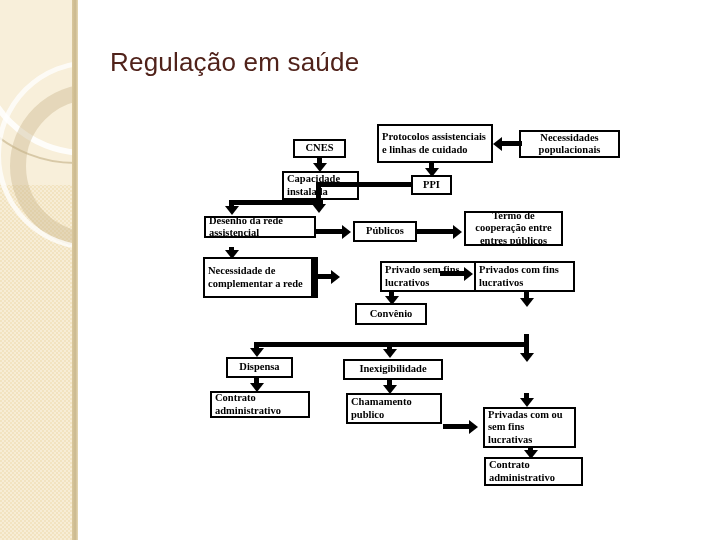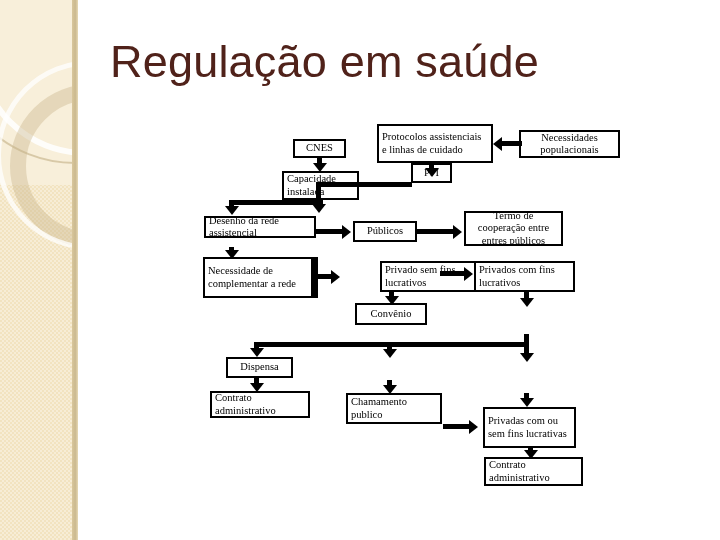--- a/index.html
+++ b/index.html
@@ -27,27 +27,27 @@
     border:6px solid rgba(255,255,255,.85);}
   .ring2{left:-52px;top:-90px;width:250px;height:250px;
     border:2px solid rgba(190,170,125,.55);}
   .ring3{left:10px;top:84px;width:132px;height:132px;
     border:16px solid rgba(200,180,138,.40);}
   .ring4{left:-4px;top:60px;width:180px;height:180px;
     border:5px solid rgba(255,255,255,.75);}
 
   
   .title{position:absolute;left:110px;top:40px;width:520px;
-    font-size:45px;line-height:44px;color:#50221a;letter-spacing:.2px;
+    font-size:26px;line-height:44px;color:#50221a;letter-spacing:.2px;
     white-space:nowrap;}
 
   
   #chart{position:absolute;left:0;top:0;width:720px;height:540px;}
   .node{position:absolute;border:2px solid #000;background:#fff;
-    color:#000;font-family:"Liberation Serif", serif;font-weight:normal;
+    color:#000;font-family:"Liberation Serif", serif;font-weight:bold;
     font-size:10.5px;line-height:12.5px;
     display:flex;align-items:center;
     padding:2px 3px;box-sizing:border-box;}
   .node.ctr{justify-content:center;text-align:center;}
   .node span{display:block;width:100%;}
   .edge{position:absolute;background:#000;}
   .vline{width:5px;}
   .hline{height:5px;}
   .ahead-d{position:absolute;width:0;height:0;
     border-left:7px solid transparent;border-right:7px solid transparent;
@@ -88,21 +88,21 @@
       </div>
 
     <div class="node" style="left:377px;top:124px;width:116px;height:39px;">
       <span>Protocolos assistenciais e linhas de cuidado</span>
       </div>
 
     <div class="node ctr" style="left:519px;top:130px;width:101px;height:28px;">
       <span>Necessidades populacionais</span>
       </div>
 
-    <div class="node ctr" style="left:411px;top:163px;width:41px;height:20px;">
+    <div class="node ctr" style="left:411px;top:175px;width:41px;height:20px;">
       <span>PPI</span>
       </div>
 
     <div class="node" style="left:204px;top:216px;width:112px;height:22px;">
       <span>Desenho da rede assistencial</span>
       </div>
 
     <div class="node ctr" style="left:353px;top:221px;width:64px;height:21px;">
       <span>Públicos</span>
       </div>
@@ -125,20 +125,23 @@
 
     <div class="node" style="left:474px;top:261px;width:101px;height:31px;">
       <span>Privados com fins lucrativos</span>
       </div>
 
 
     <div class="node ctr" style="left:226px;top:357px;width:67px;height:21px;">
       <span>Dispensa</span>
       </div>
 
+    <div class="node ctr" style="left:343px;top:359px;width:100px;height:21px;">
+      <span>Inexigibilidade</span>
+      </div>
 
 
     <div class="node" style="left:210px;top:391px;width:100px;height:27px;">
       <span>Contrato administrativo</span>
       </div>
 
     <div class="node" style="left:483px;top:407px;width:93px;height:41px;">
       <span>Privadas com ou sem fins lucrativas</span>
       </div>
 

